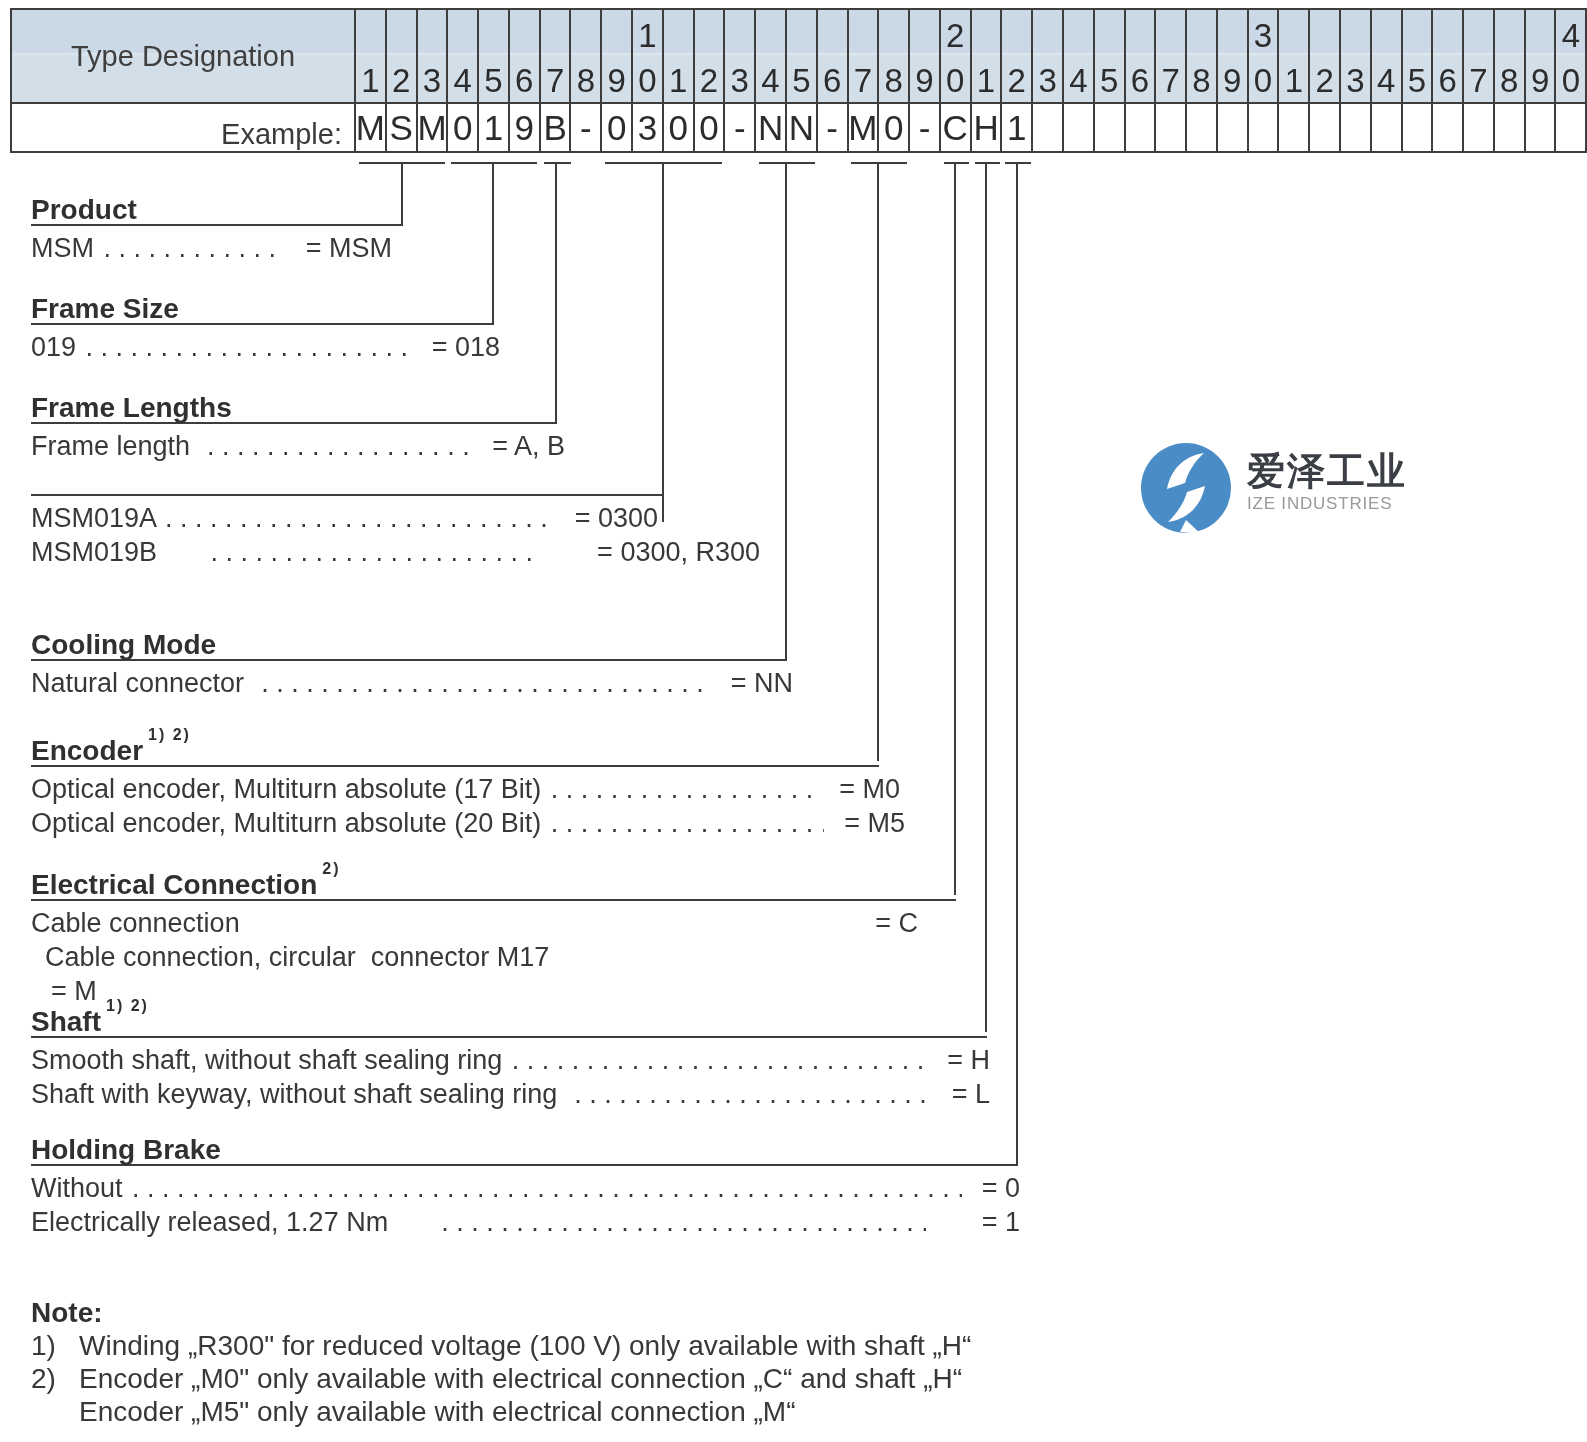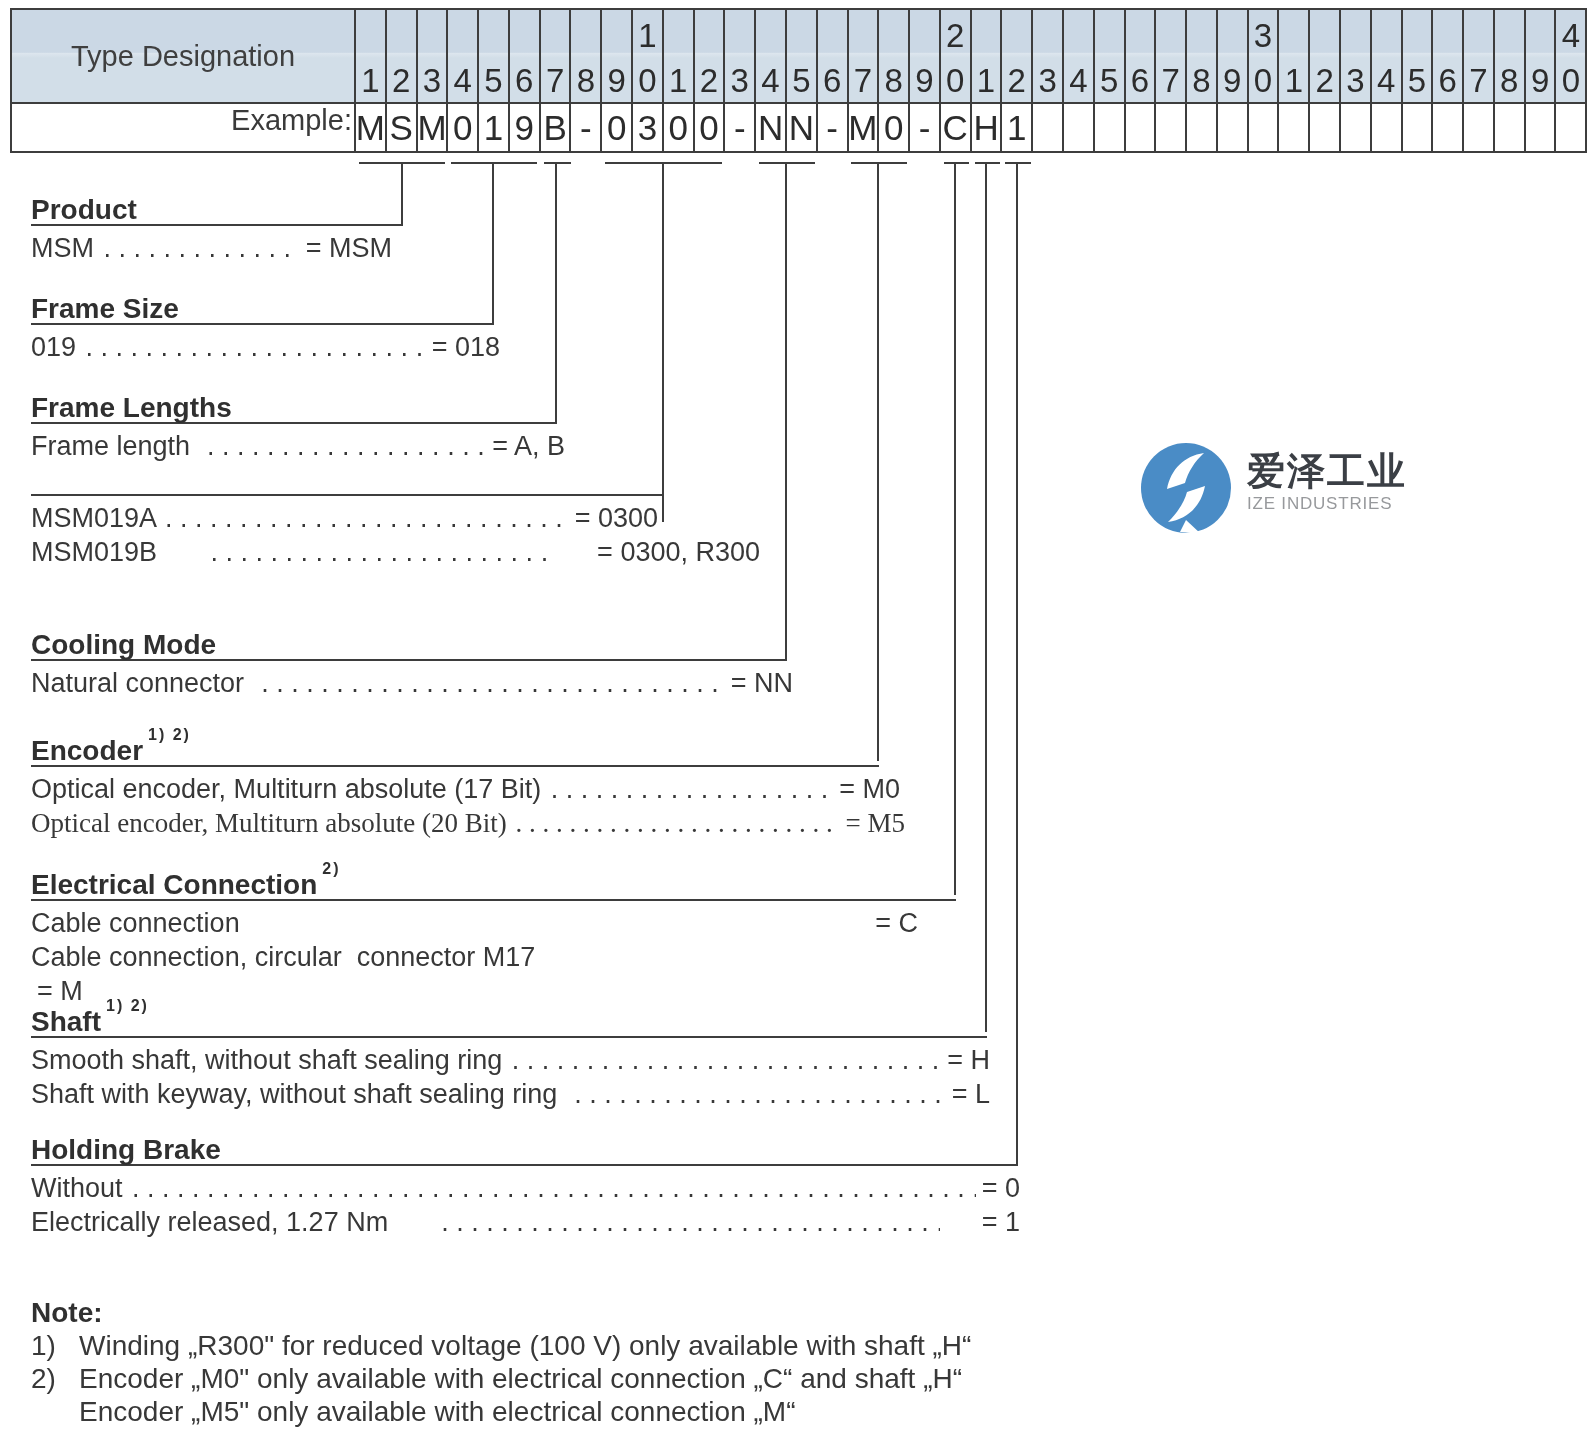--- a/index.html
+++ b/index.html
@@ -12,22 +12,22 @@
     position:absolute;left:10px;top:8px;width:1577px;height:145px;
     display:flex;border:2px solid #3d3d3d;box-sizing:border-box;background:#fff;
   }
   .lbl-cell{width:344px;flex:0 0 344px;border-right:2px solid #3d3d3d;display:flex;flex-direction:column;box-sizing:border-box;}
   .hdr{
     height:92px;flex:0 0 92px;border-bottom:2px solid #3d3d3d;box-sizing:content-box;
     background:linear-gradient(180deg,#cbd8e5 0%,#cbd8e5 46%,#dde6ee 47%,#d2dee8 52%,#d2dee8 100%);
   }
   .lbl-cell .hdr{display:flex;align-items:center;justify-content:center;
     font-size:29px;color:#3f3f3f;}
-  .lbl-cell .ex{height:47px;display:flex;align-items:flex-start;justify-content:flex-end;
-    font-size:29px;color:#3a3a3a;padding-right:2px;border-radius:20px;}
+  .lbl-cell .ex{height:47px;display:flex;align-items:flex-end;justify-content:flex-end;
+    font-size:29px;color:#3a3a3a;padding-right:12px;border-radius:20px;}
   .col{flex:1 1 0;display:flex;flex-direction:column;min-width:0;box-sizing:border-box;}
   .col + .col{border-left:2px solid #3d3d3d;}
   .col .hdr{display:flex;flex-direction:column;}
   .tens{flex:1 1 auto;display:flex;align-items:flex-end;justify-content:center;
     font-size:33px;line-height:33px;color:#2c2c2c;padding-bottom:3px;}
   .unit{flex:0 0 44px;display:flex;align-items:flex-end;justify-content:center;
     font-size:33px;line-height:36px;color:#2c2c2c;padding-bottom:3px;}
   .exval{height:47px;display:flex;align-items:center;justify-content:center;
     font-size:35px;color:#2c2c2c;}
   
@@ -36,21 +36,21 @@
   
   .sec{position:absolute;left:31px;}
   .sec h3{margin:0;font-size:28px;line-height:26px;font-weight:bold;color:#303030;white-space:pre;}
   .sec h3 sup{font-size:16px;font-weight:bold;position:relative;top:-10px;margin-left:5px;letter-spacing:2px;}
   .rule{height:2px;background:#3d3d3d;margin-top:1px;}
   .items{margin-top:5px;}
   .item{display:flex;align-items:baseline;height:34px;line-height:34px;
     font-size:27px;color:#383838;white-space:pre;}
   .item .lab{flex:0 0 auto;}
   .item .dots{flex:1 1 auto;min-width:0;overflow:hidden;white-space:pre;padding-left:2px;}
-  .item .val{flex:0 0 auto;padding-left:6px;}
+  .item .val{flex:0 0 auto;padding-left:6px;margin-left:14px;}
   
   #note{position:absolute;left:31px;top:1297px;width:1500px;}
   #note .note-title{font-size:28px;font-weight:bold;line-height:32px;color:#303030;}
   #note .nrow{display:flex;font-size:28px;line-height:33px;color:#383838;white-space:pre;}
   #note .n-num{flex:0 0 48px;}
   #note .n-txt{flex:0 0 auto;}
   
   #logo{position:absolute;left:1139px;top:441px;display:flex;align-items:flex-start;}
   #logo-text{margin-left:14px;padding-top:10px;}
   .logo-cn{font-size:38px;font-weight:bold;letter-spacing:2px;color:#3b3f45;line-height:40px;}
@@ -387,21 +387,21 @@
         <div class="rule" style="width: 756px;"></div>
         <div class="items">
           <div class="item" style="width: 762px;"><span class="lab">Natural connector  </span><span class="dots">. . . . . . . . . . . . . . . . . . . . . . . . . . . . . . . . . . . . . . . . . . . . . . . . . . . . . . . . . . . . . . . . . . . . . . </span><span class="val">= NN</span></div>
         </div>
       </div>
       <div class="sec" style="top: 732px;">
         <h3><span>Encoder</span><sup>1) 2)</sup></h3>
         <div class="rule" style="width: 848px;"></div>
         <div class="items">
           <div class="item" style="width: 869px;"><span class="lab">Optical encoder, Multiturn absolute (17 Bit) </span><span class="dots">. . . . . . . . . . . . . . . . . . . . . . . . . . . . . . . . . . . . . . . . . . . . . . . . . . . . . . . . . . . . . . . . . . . . . . </span><span class="val">= M0</span></div>
-          <div class="item" style="width: 874px; font-family: Liberation Serif, serif;"><span class="lab">Optical encoder, Multiturn absolute (20 Bit) </span><span class="dots">. . . . . . . . . . . . . . . . . . . . . . . . . . . . . . . . . . . . . . . . . . . . . . . . . . . . . . . . . . . . . . . . . . . . . . </span><span class="val">= M5</span></div>
+          <div class="item" style="width: 874px;"><span class="lab">Optical encoder, Multiturn absolute (20 Bit) </span><span class="dots">. . . . . . . . . . . . . . . . . . . . . . . . . . . . . . . . . . . . . . . . . . . . . . . . . . . . . . . . . . . . . . . . . . . . . . </span><span class="val">= M5</span></div>
         </div>
       </div>
       <div class="sec" style="top: 866px;">
         <h3><span>Electrical Connection</span><sup>2)</sup></h3>
         <div class="rule" style="width: 925px;"></div>
         <div class="items">
           <div class="item" style="width: 887px;"><span class="lab">Cable connection</span><span class="dots"></span><span class="val">= C</span></div>
           <div class="item" style="width: 937px; flex-direction: column;"><span class="lab">Cable connection, circular  connector M17 </span><span class="dots">. . . . . . . . . . . . . . . . . . . . . . . . . . . . . . . . . . . . . . . . . . . . . . . . . . . . . . . . . . . . . . . . . . . . . . </span><span class="val">= M</span></div>
         </div>
       </div>

